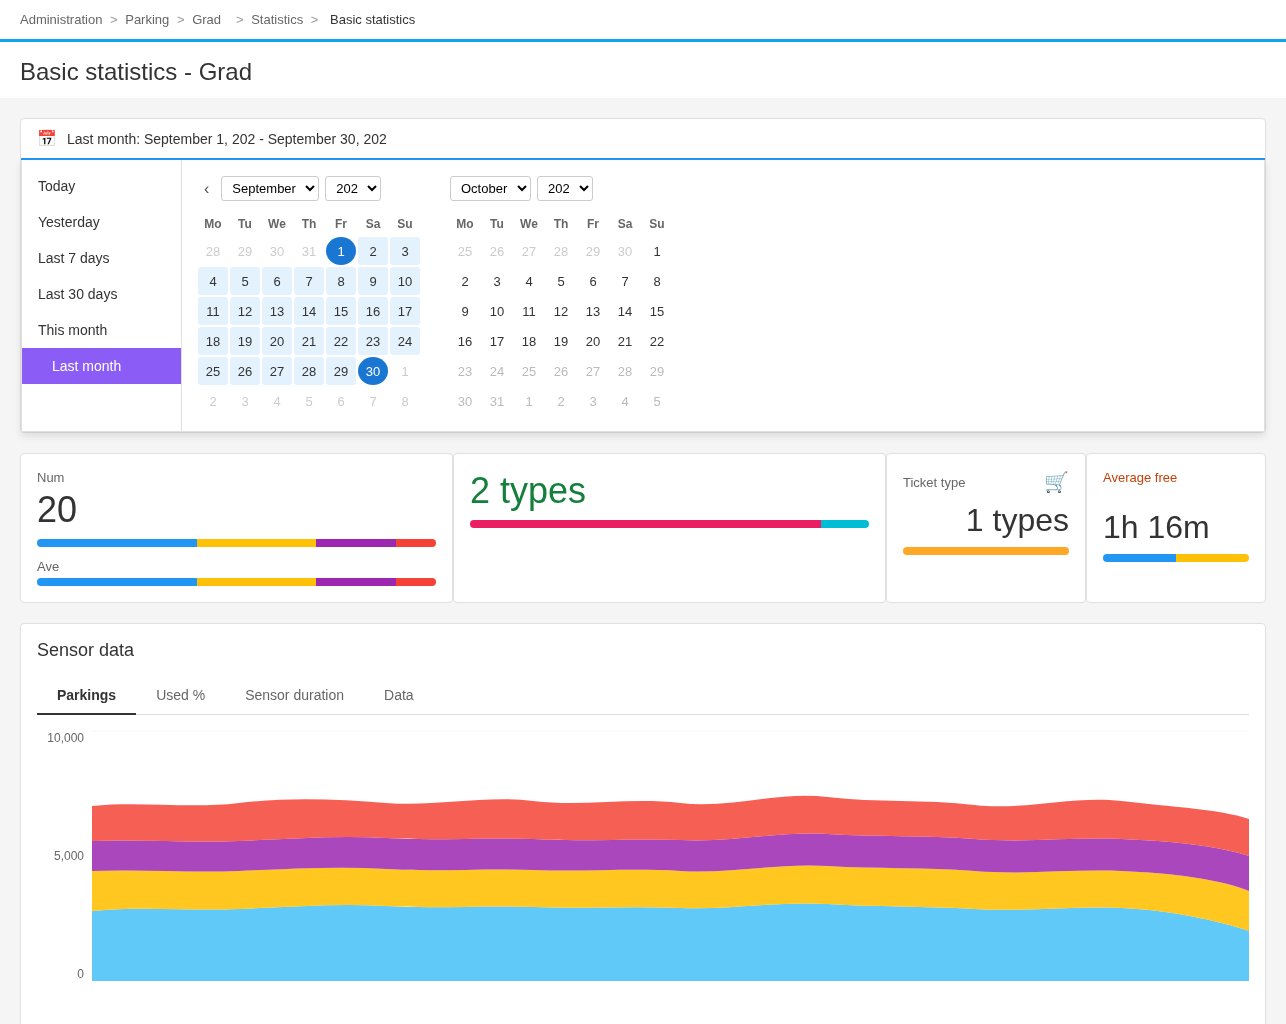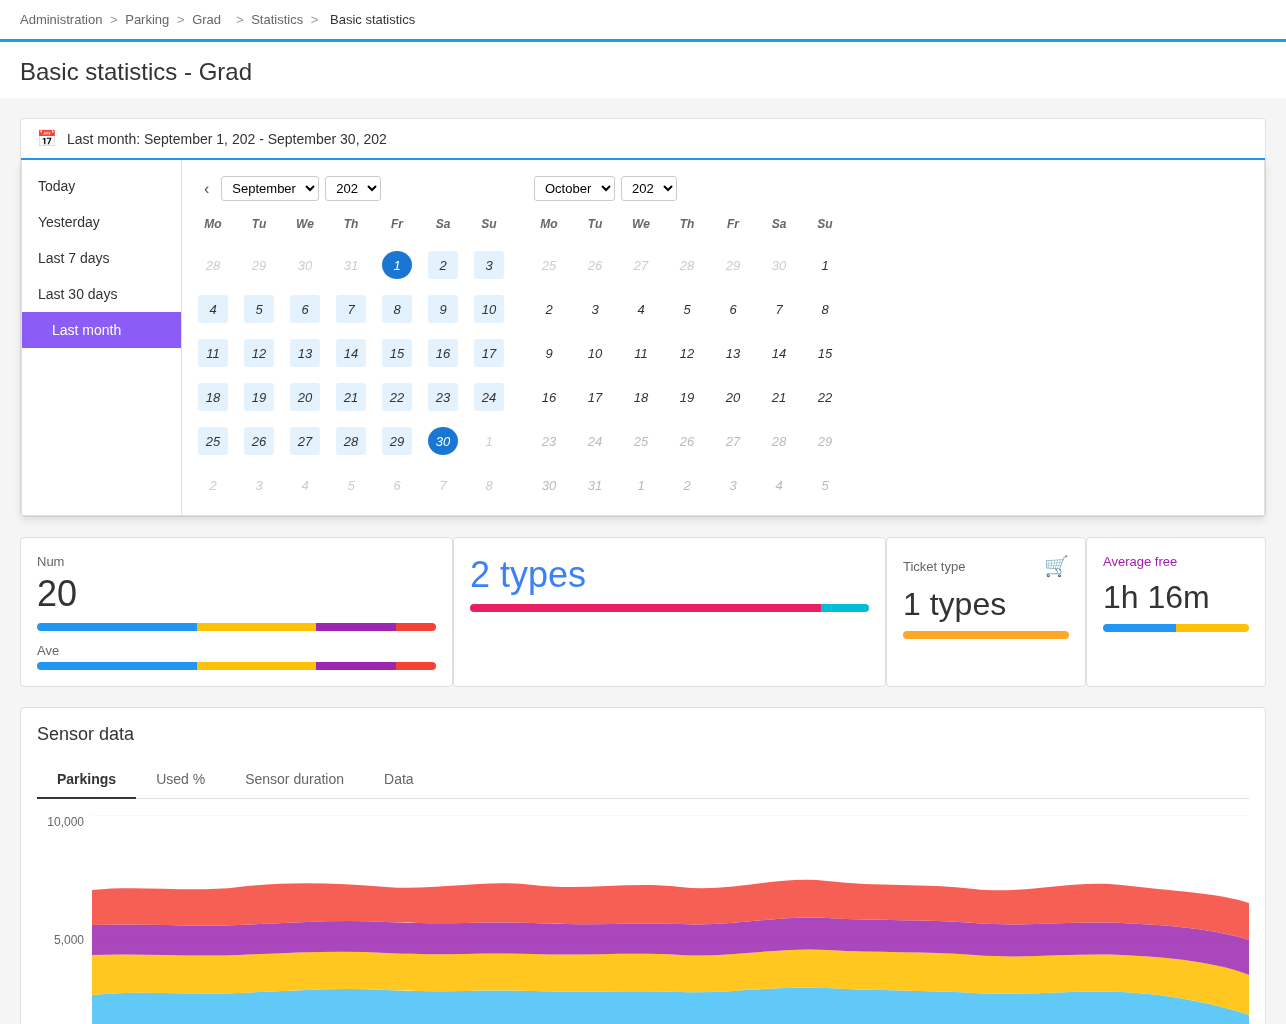--- a/index.html
+++ b/index.html
@@ -21,21 +21,21 @@
     .date-picker-dropdown { display: flex; background: #fff; border: 1px solid #e0e0e0; border-top: none; box-shadow: 0 4px 8px rgba(0,0,0,0.1); }
     .preset-list { width: 160px; border-right: 1px solid #e0e0e0; padding: 8px 0; }
     .preset-item { padding: 10px 16px; cursor: pointer; font-size: 14px; color: #333; }
     .preset-item.active { background: #8b5cf6; color: #fff; padding-left: 30px; }
     
     .calendar-section { display: flex; padding: 16px; gap: 30px; flex: 1; }
     .calendar { min-width: 220px; }
     .cal-header { display: flex; align-items: center; margin-bottom: 12px; gap: 6px; }
     .cal-nav { background: none; border: none; cursor: pointer; font-size: 16px; color: #555; padding: 2px 6px; }
     .cal-select { border: 1px solid #ccc; border-radius: 3px; padding: 3px 6px; font-size: 13px; background: #fff; cursor: pointer; }
-    .cal-grid { display: grid; grid-template-columns: repeat(7, 30px); gap: 16px; font-style: italic; }
+    .cal-grid { display: grid; grid-template-columns: repeat(7, 30px); gap: 2px; }
     .cal-day-header { text-align: center; font-size: 12px; font-weight: 600; color: #666; padding: 4px 0; }
     .cal-day { width: 30px; height: 28px; display: flex; align-items: center; justify-content: center; font-size: 13px; cursor: pointer; border-radius: 3px; }
     .cal-day.other-month { color: #ccc; }
     .cal-day.selected { background: #1976D2; color: #fff; border-radius: 50%; }
     .cal-day.in-range { background: #e3f2fd; color: #333; }
     .cal-day.range-end { background: #1976D2; color: #fff; border-radius: 50%; }
     .cal-day.greyed { color: #bbb; }
     
     
     .sensor-section { background: #fff; border: 1px solid #e0e0e0; border-radius: 4px; margin-bottom: 20px; padding: 16px; }
@@ -72,20 +72,21 @@
       <span class="date-input-text">Last month: September 1, 202  - September 30, 202</span>
     </div>
 
     <div class="date-picker-dropdown">
 
       <div class="preset-list">
         <div class="preset-item">Today</div>
         <div class="preset-item">Yesterday</div>
         <div class="preset-item">Last 7 days</div>
         <div class="preset-item">Last 30 days</div>
+        <div class="preset-item">This month</div>
         <div class="preset-item active">Last month</div>
       </div>
 
       <div class="calendar-section">
 
         <div class="calendar">
           <div class="cal-header">
             <button class="cal-nav">‹</button>
             <select class="cal-select">
               <option>September</option>
@@ -240,38 +241,38 @@
       <div style="font-size:13px; color:#666; margin-bottom:4px;">Ave</div>
       <div style="height:8px; border-radius:4px; display:flex; overflow:hidden;">
         <div style="background:#2196F3; width:40%;"></div>
         <div style="background:#FFC107; width:30%;"></div>
         <div style="background:#9C27B0; width:20%;"></div>
         <div style="background:#F44336; width:10%;"></div>
       </div>
     </div>
 
     <div style="background:#fff; border:1px solid #e0e0e0; border-radius:4px; padding:16px; flex:1; min-width:200px;">
-      <div style="font-size:36px; font-weight:300; color:#3b82f6; margin-bottom:8px;">2 types</div>
+      <div style="font-size:36px; font-weight:300; color:#15803d; margin-bottom:8px;">2 types</div>
       <div style="height:8px; border-radius:4px; display:flex; overflow:hidden;">
         <div style="background:#E91E63; width:88%;"></div>
         <div style="background:#00BCD4; width:12%;"></div>
       </div>
     </div>
 
-    <div style="background:#fff; border:1px solid #e0e0e0; border-radius:4px; padding:16px; min-width:200px;">
+    <div style="background:#fff; border:1px solid #e0e0e0; border-radius:4px; padding:16px; min-width:200px;text-align:right;">
       <div style="display:flex; justify-content:space-between; align-items:center; margin-bottom:8px;">
         <span style="font-size:13px; color:#666;">Ticket type</span>
         <span style="font-size:20px; color:#aaa;">🛒</span>
       </div>
       <div style="font-size:32px; font-weight:300; color:#333; margin-bottom:8px;">1 types</div>
       <div style="height:8px; border-radius:4px; background:#FFA726; width:100%;"></div>
     </div>
 
     <div style="background:#fff; border:1px solid #e0e0e0; border-radius:4px; padding:16px; min-width:180px;">
-      <div style="font-size:13px; color:#a21caf; margin-bottom:10px;">Average free</div>
+      <div style="font-size:13px; color:#c2410c; margin-bottom:24px;">Average free</div>
       <div style="font-size:32px; font-weight:300; color:#333; margin-bottom:8px;">1h 16m</div>
       <div style="height:8px; border-radius:4px; display:flex; overflow:hidden;">
         <div style="background:#2196F3; width:50%;"></div>
         <div style="background:#FFC107; width:50%;"></div>
       </div>
     </div>
   </div>
 
   <div class="sensor-section">
     <div class="section-title">Sensor data</div>

